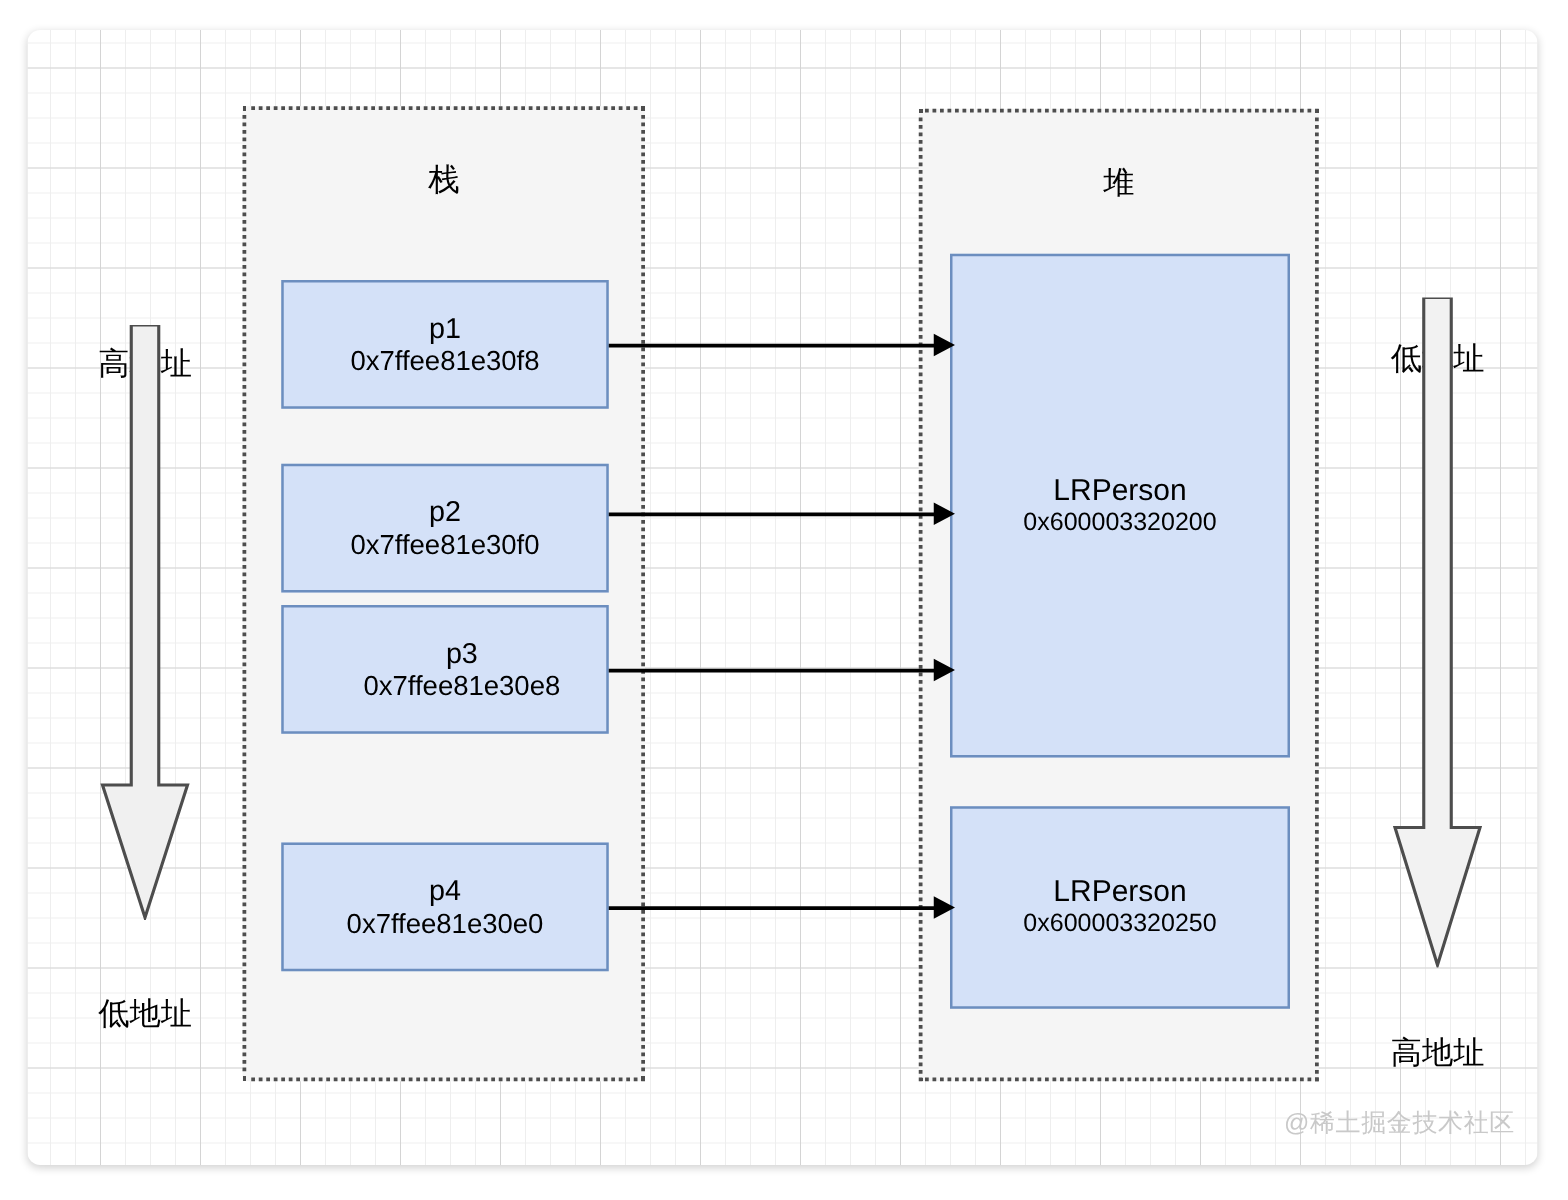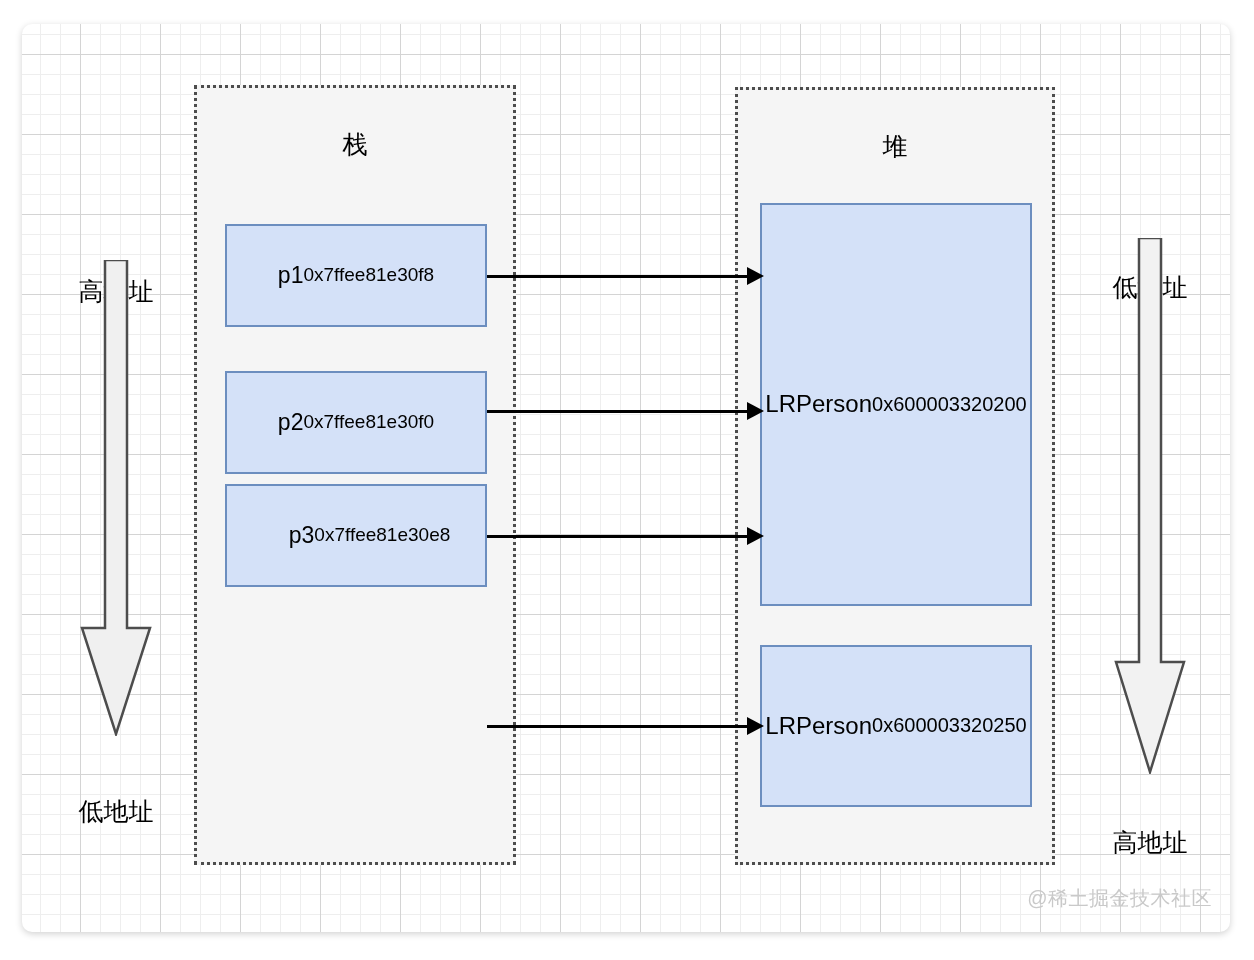--- a/index.html
+++ b/index.html
@@ -60,28 +60,28 @@
     line-height: 1;
   }
 
   
   .membox {
     position: absolute;
     background: #d4e1f8;
     border: 2px solid #6c8ebf;
     box-sizing: border-box;
     display: flex;
-    flex-direction: row;
+    flex-direction: column;
     align-items: center;
     justify-content: center;
     color: #000000;
     line-height: 1.18;
   }
   .membox .lbl-name { font-size: 23px; }
-  .membox .lbl-addr { font-size: 19px; }
+  .membox .lbl-addr { font-size: 22px; }
   .heapbox .lbl-name { font-size: 24px; }
   .heapbox .lbl-addr { font-size: 20px; text-align: center; }
 
   
   #slot-p1 { left: 203px; top: 200px; width: 262px; height: 103px; }
   #slot-p2 { left: 203px; top: 335px; width: 262px; height: 103px; margin-top: 12px; }
   #slot-p3 { left: 203px; top: 460px; width: 262px; height: 103px; padding-left: 27px; }
   #slot-p4 { left: 203px; top: 650px; width: 262px; height: 103px; }
 
   
@@ -165,20 +165,24 @@
       <span class="lbl-addr">0x7ffee81e30f8</span>
     </div>
     <div class="membox" id="slot-p2">
       <span class="lbl-name">p2</span>
       <span class="lbl-addr">0x7ffee81e30f0</span>
     </div>
     <div class="membox" id="slot-p3">
       <span class="lbl-name">p3</span>
       <span class="lbl-addr">0x7ffee81e30e8</span>
     </div>
+    <div class="membox" id="slot-p4">
+      <span class="lbl-name">p4</span>
+      <span class="lbl-addr">0x7ffee81e30e0</span>
+    </div>
 
     <div class="region" id="heap-region">
       <div class="region-title">堆</div>
     </div>
 
     <div class="membox heapbox" id="heap-obj-1">
       <span class="lbl-name">LRPerson</span>
       <span class="lbl-addr">0x600003320200</span>
     </div>
     <div class="membox heapbox" id="heap-obj-2">

